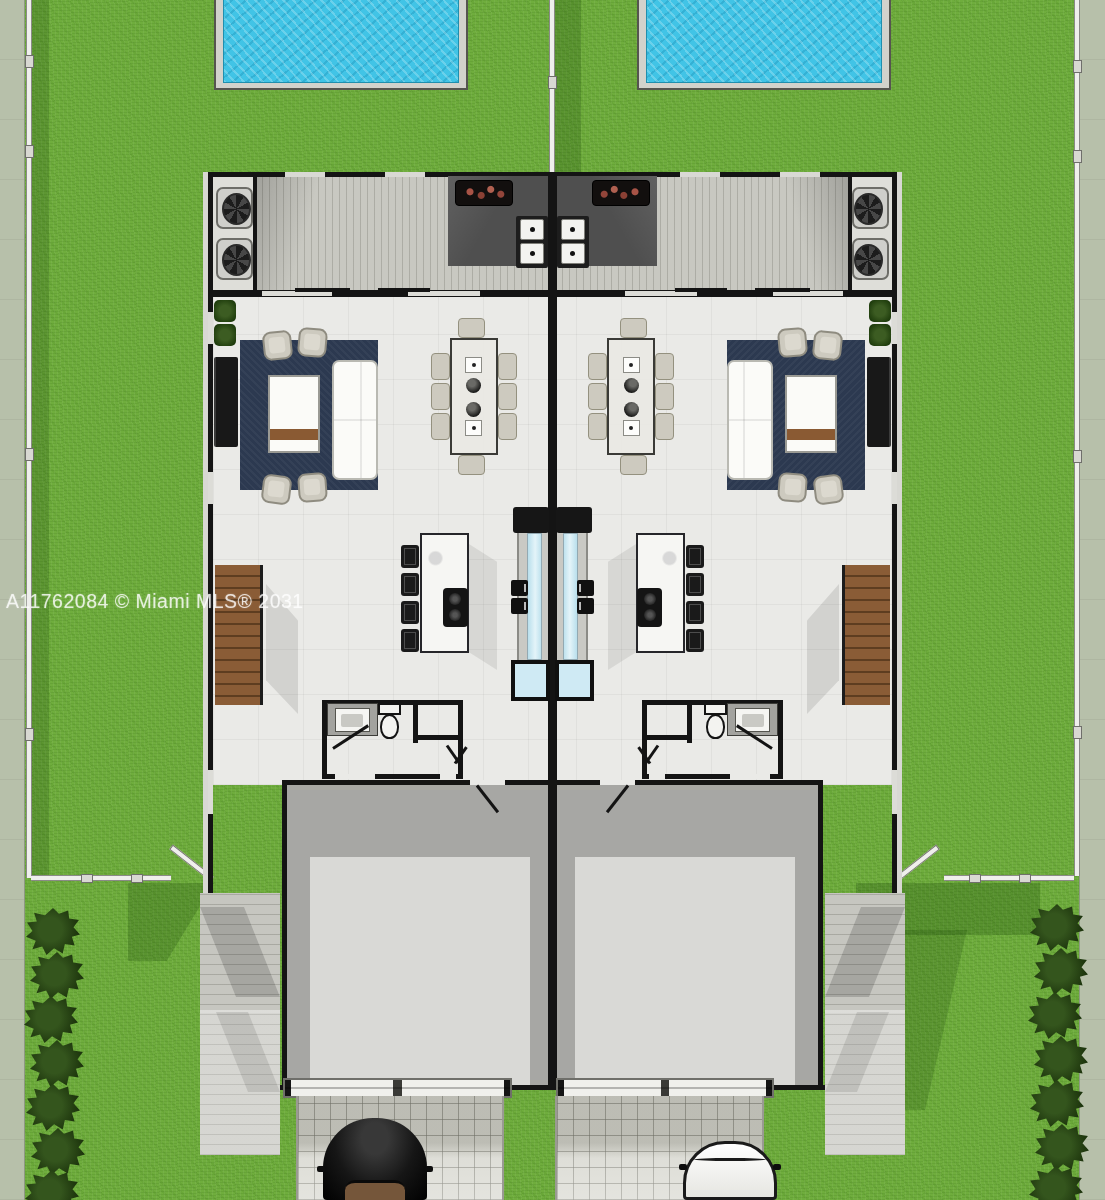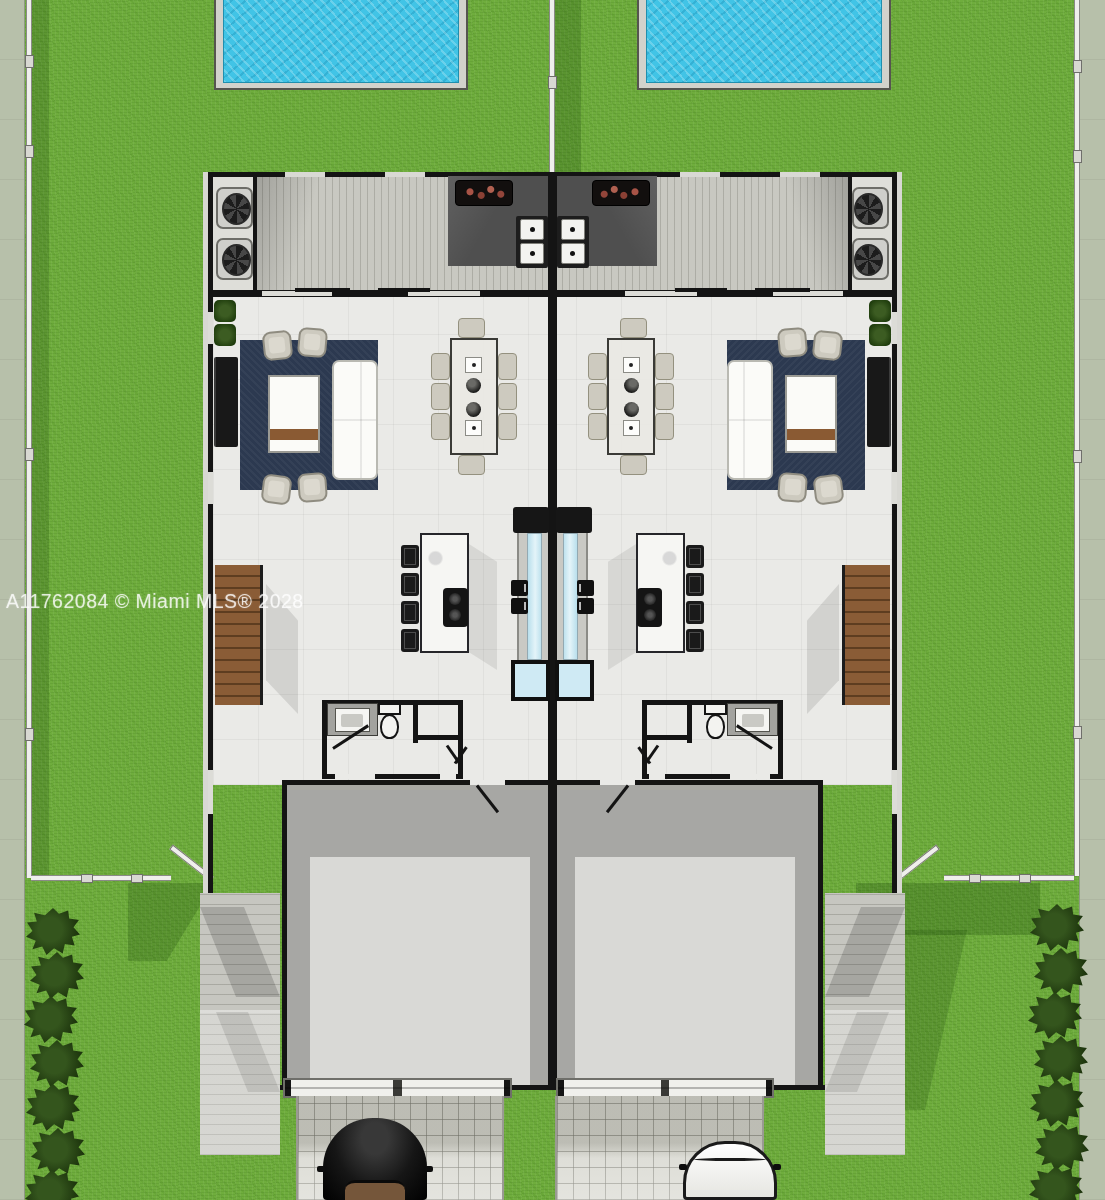--- a/index.html
+++ b/index.html
@@ -443,14 +443,14 @@
   <div class="hedgerow" id="hedge-right" style="left:1022px;top:894px;">
       <div class="bush" style="left: 8px; top: 10px;"></div>
       <div class="bush" style="left: 12px; top: 54px;"></div>
       <div class="bush" style="left: 6px; top: 98px;"></div>
       <div class="bush" style="left: 12px; top: 142px;"></div>
       <div class="bush" style="left: 8px; top: 186px;"></div>
       <div class="bush" style="left: 13px; top: 230px;"></div>
       <div class="bush" style="left: 7px; top: 272px;"></div>
     </div>
 
-  <div class="watermark">A11762084 © Miami MLS® 2028</div>
+  <div class="watermark">A11762084 © Miami MLS® 2031</div>
 </div>
 
 </body></html>

